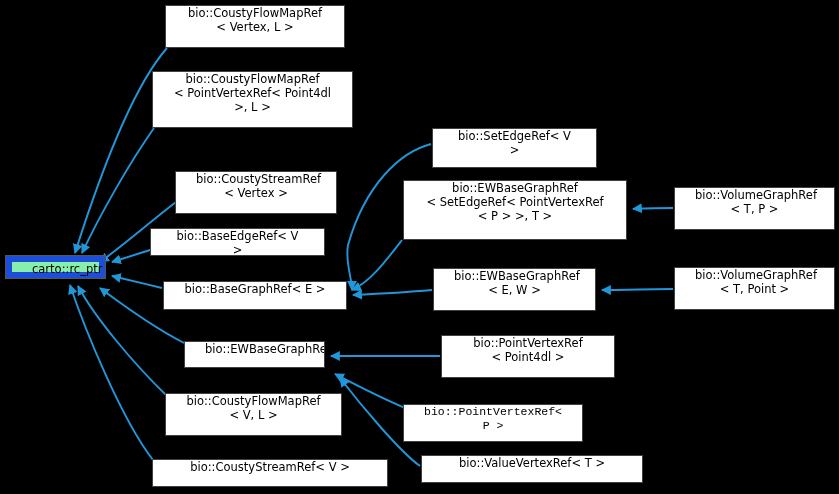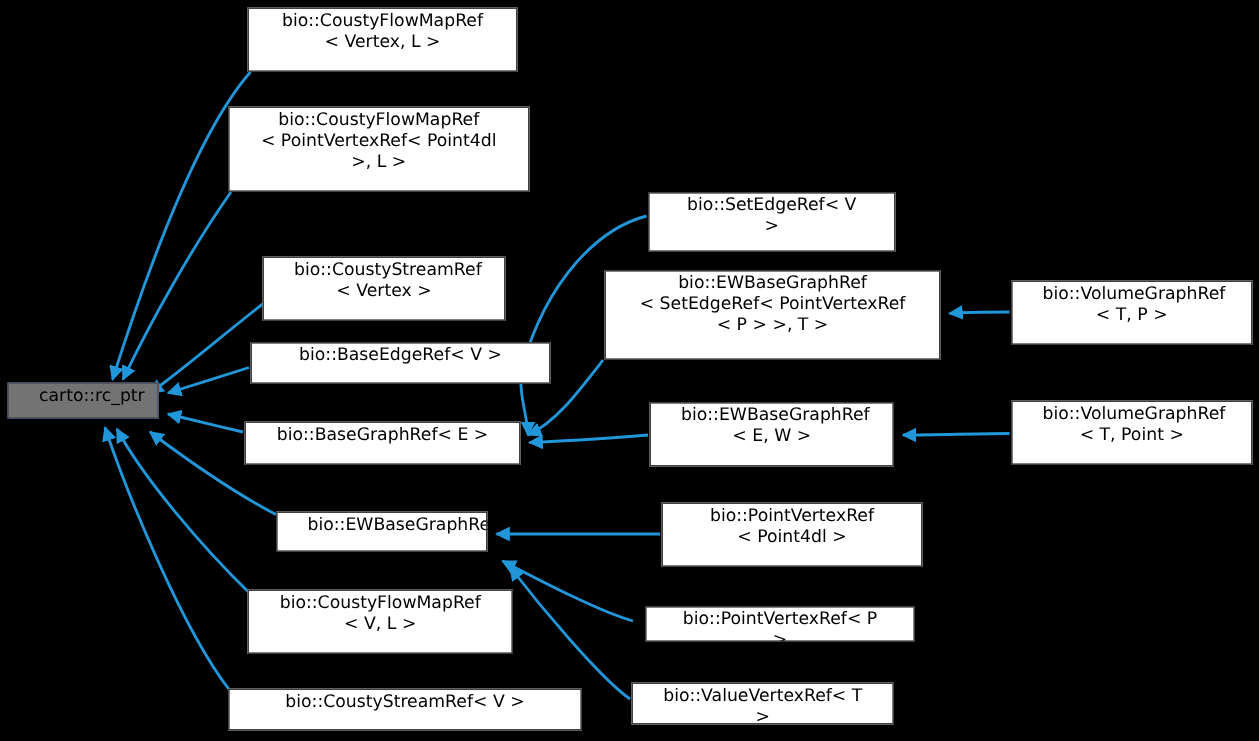--- a/index.html
+++ b/index.html
@@ -37,22 +37,22 @@
     text-align: center;
     color: #000000;
     font-size: 11.5px;
     line-height: 14px;
     letter-spacing: 0px;
     white-space: pre-line;
     padding: 0 20px;
     z-index: 2;
   }
   .node.root {
-    background: #737373;
-    border: 1px solid #1d4ed8;
+    background: #86efac;
+    border: 7px solid #1d4ed8;
     outline: 1px solid #555555;
   }
   .node-label {
     display: block;
     width: 100%;
   }
 </style>
 </head>
 <body>
 
@@ -86,35 +86,35 @@
 
   <div id="node-layer">
       <div class="node root" style="left: 5px; top: 255px; width: 101px; height: 24px;"><span class="node-label">carto::rc_ptr</span></div>
       <div class="node" style="left: 165px; top: 5px; width: 180px; height: 43px;"><span class="node-label">bio::CoustyFlowMapRef
 &lt; Vertex, L &gt;</span></div>
       <div class="node" style="left: 152px; top: 71px; width: 201px; height: 57px;"><span class="node-label">bio::CoustyFlowMapRef
 &lt; PointVertexRef&lt; Point4dl
 &gt;, L &gt;</span></div>
       <div class="node" style="left: 175px; top: 159px; width: 162px; height: 43px; margin-top: 12px;"><span class="node-label">bio::CoustyStreamRef
 &lt; Vertex &gt;</span></div>
-      <div class="node" style="left: 167px; top: 228px; width: 200px; height: 28px;"><span class="node-label">bio::BaseEdgeRef&lt; V &gt;</span></div>
+      <div class="node" style="left: 150px; top: 228px; width: 175px; height: 28px;"><span class="node-label">bio::BaseEdgeRef&lt; V &gt;</span></div>
       <div class="node" style="left: 163px; top: 281px; width: 184px; height: 29px;"><span class="node-label">bio::BaseGraphRef&lt; E &gt;</span></div>
       <div class="node" style="left: 184px; top: 341px; width: 141px; height: 27px;"><span class="node-label">bio::EWBaseGraphRef</span></div>
       <div class="node" style="left: 165px; top: 393px; width: 177px; height: 43px;"><span class="node-label">bio::CoustyFlowMapRef
 &lt; V, L &gt;</span></div>
       <div class="node" style="left: 152px; top: 459px; width: 236px; height: 28px;"><span class="node-label">bio::CoustyStreamRef&lt; V &gt;</span></div>
       <div class="node" style="left: 432px; top: 128px; width: 165px; height: 40px;"><span class="node-label">bio::SetEdgeRef&lt; V &gt;</span></div>
       <div class="node" style="left: 403px; top: 180px; width: 224px; height: 60px;"><span class="node-label">bio::EWBaseGraphRef
 &lt; SetEdgeRef&lt; PointVertexRef
 &lt; P &gt; &gt;, T &gt;</span></div>
       <div class="node" style="left: 433px; top: 268px; width: 163px; height: 43px;"><span class="node-label">bio::EWBaseGraphRef
 &lt; E, W &gt;</span></div>
       <div class="node" style="left: 441px; top: 335px; width: 174px; height: 43px;"><span class="node-label">bio::PointVertexRef
 &lt; Point4dl &gt;</span></div>
-      <div class="node" style="left: 430px; top: 404px; width: 180px; height: 24px;"><span class="node-label">bio::PointVertexRef&lt; P &gt;</span></div>
-      <div class="node" style="left: 421px; top: 455px; width: 175px; height: 28px;"><span class="node-label">bio::ValueVertexRef&lt; T &gt;</span></div>
+      <div class="node" style="left: 403px; top: 404px; width: 180px; height: 38px; font-family: Liberation Mono, monospace;"><span class="node-label">bio::PointVertexRef&lt; P &gt;</span></div>
+      <div class="node" style="left: 421px; top: 455px; width: 222px; height: 28px;"><span class="node-label">bio::ValueVertexRef&lt; T &gt;</span></div>
       <div class="node" style="left: 674px; top: 187px; width: 161px; height: 43px;"><span class="node-label">bio::VolumeGraphRef
 &lt; T, P &gt;</span></div>
       <div class="node" style="left: 674px; top: 267px; width: 161px; height: 43px;"><span class="node-label">bio::VolumeGraphRef
 &lt; T, Point &gt;</span></div>
     </div>
 
 </div>
 
 </body></html>

